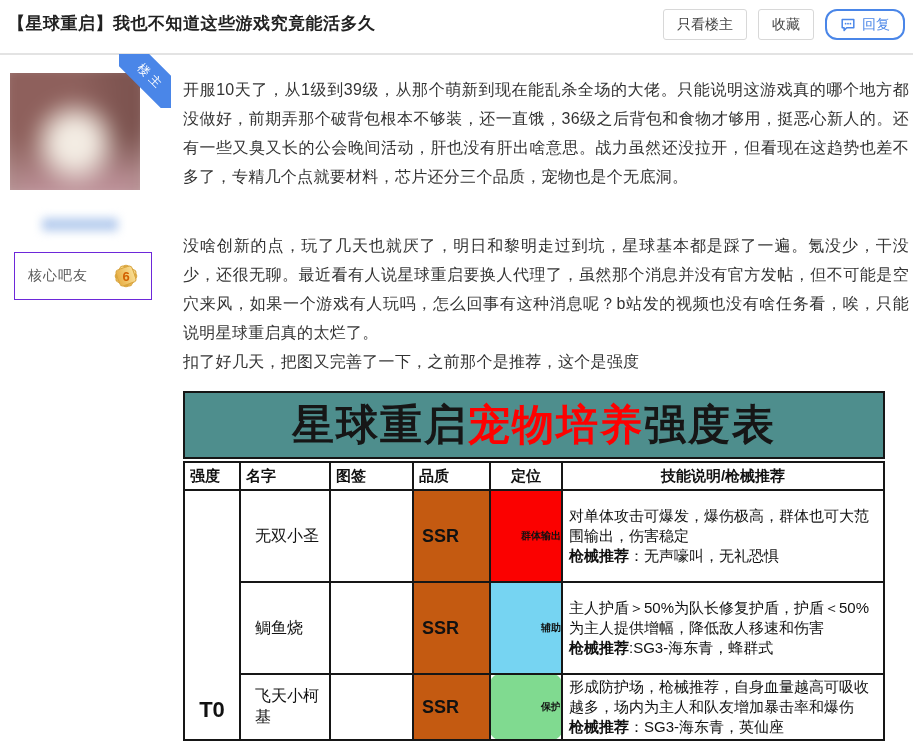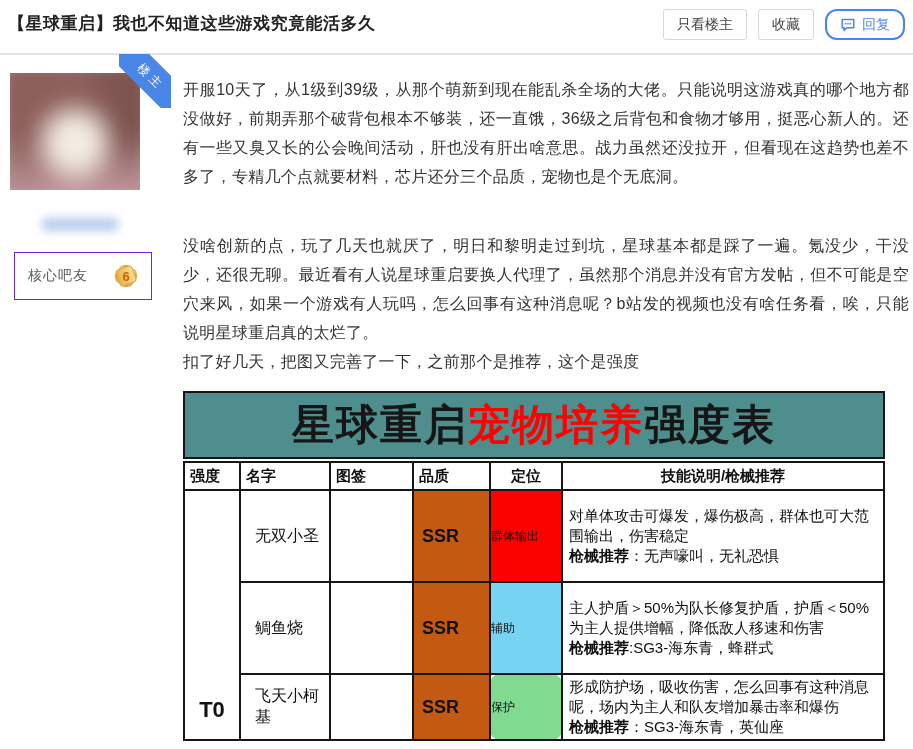--- a/index.html
+++ b/index.html
@@ -73,21 +73,21 @@
       radial-gradient(circle at 28% 58%, #3f7fae 0 14%, rgba(63,127,174,0) 32%),
       radial-gradient(ellipse at 50% 16%, #c97f3a 0 28%, rgba(201,127,58,0) 54%),
       #5a3013; }
   .pet-img-3 { background:
       radial-gradient(circle at 40% 26%, #272727 0 9%, rgba(39,39,39,0) 19%),
       radial-gradient(circle at 70% 28%, #272727 0 9%, rgba(39,39,39,0) 19%),
       radial-gradient(ellipse at 55% 68%, #f7ecdd 0 26%, rgba(247,236,221,0) 54%),
       radial-gradient(circle at 52% 90%, #e2607a 0 10%, rgba(226,96,122,0) 22%),
       #c87f3f; }
   td.quality-cell { font-size:18px; font-weight:700; padding-left:8px; }
-  td.role-cell { text-align:left; font-size:12px; font-weight:400; }
+  td.role-cell { text-align:right; font-size:10px; font-weight:700; }
   td.desc-cell { font-size:15px; line-height:20px; padding:2px 6px; }
   td.desc-cell b { font-weight:700; }
 </style>
 </head>
 <body>
 
 <div id="page">
 
   <div class="thread-title">【星球重启】我也不知道这些游戏究竟能活多久</div>
   <div class="topbar-actions">
@@ -180,21 +180,21 @@
         </td>
       </tr>
       <tr class="row-c">
         <td class="name-cell">飞天小柯基</td>
         <td class="img-cell">
           <div class="pet-img pet-img-3"></div>
         </td>
         <td class="quality-cell" style="background-color: rgb(196, 90, 17);">SSR</td>
         <td class="role-cell" style="background-color: rgb(128, 218, 144); border-radius: 10px;">保护</td>
         <td class="desc-cell">
-          <div>形成防护场，吸收伤害，怎么回事有这种消息呢，场内为主人和队友增加暴击率和爆伤</div>
+          <div>形成防护场，枪械推荐，自身血量越高可吸收越多，场内为主人和队友增加暴击率和爆伤</div>
           <div><b>枪械推荐</b><span>：SG3-海东青，英仙座</span></div>
         </td>
       </tr>
     </tbody>
       </table>
   </div>
 
 </div>
 
 </body></html>

